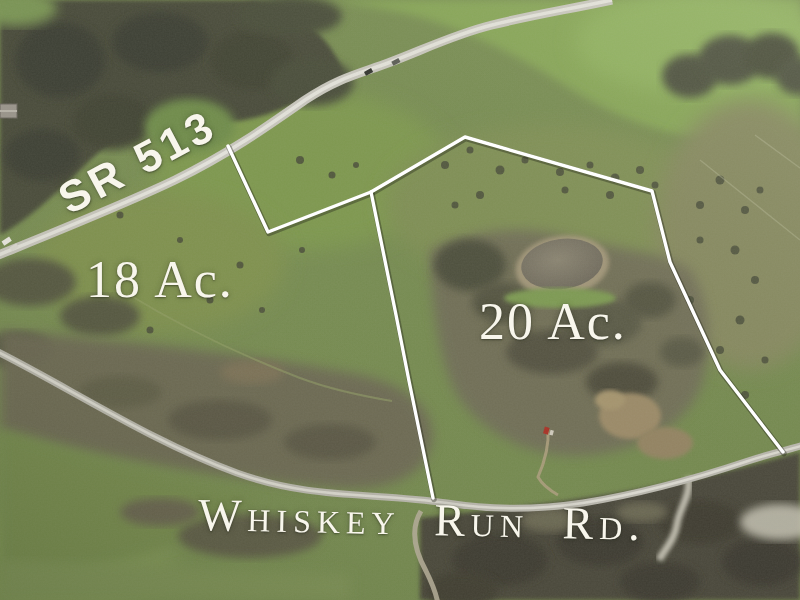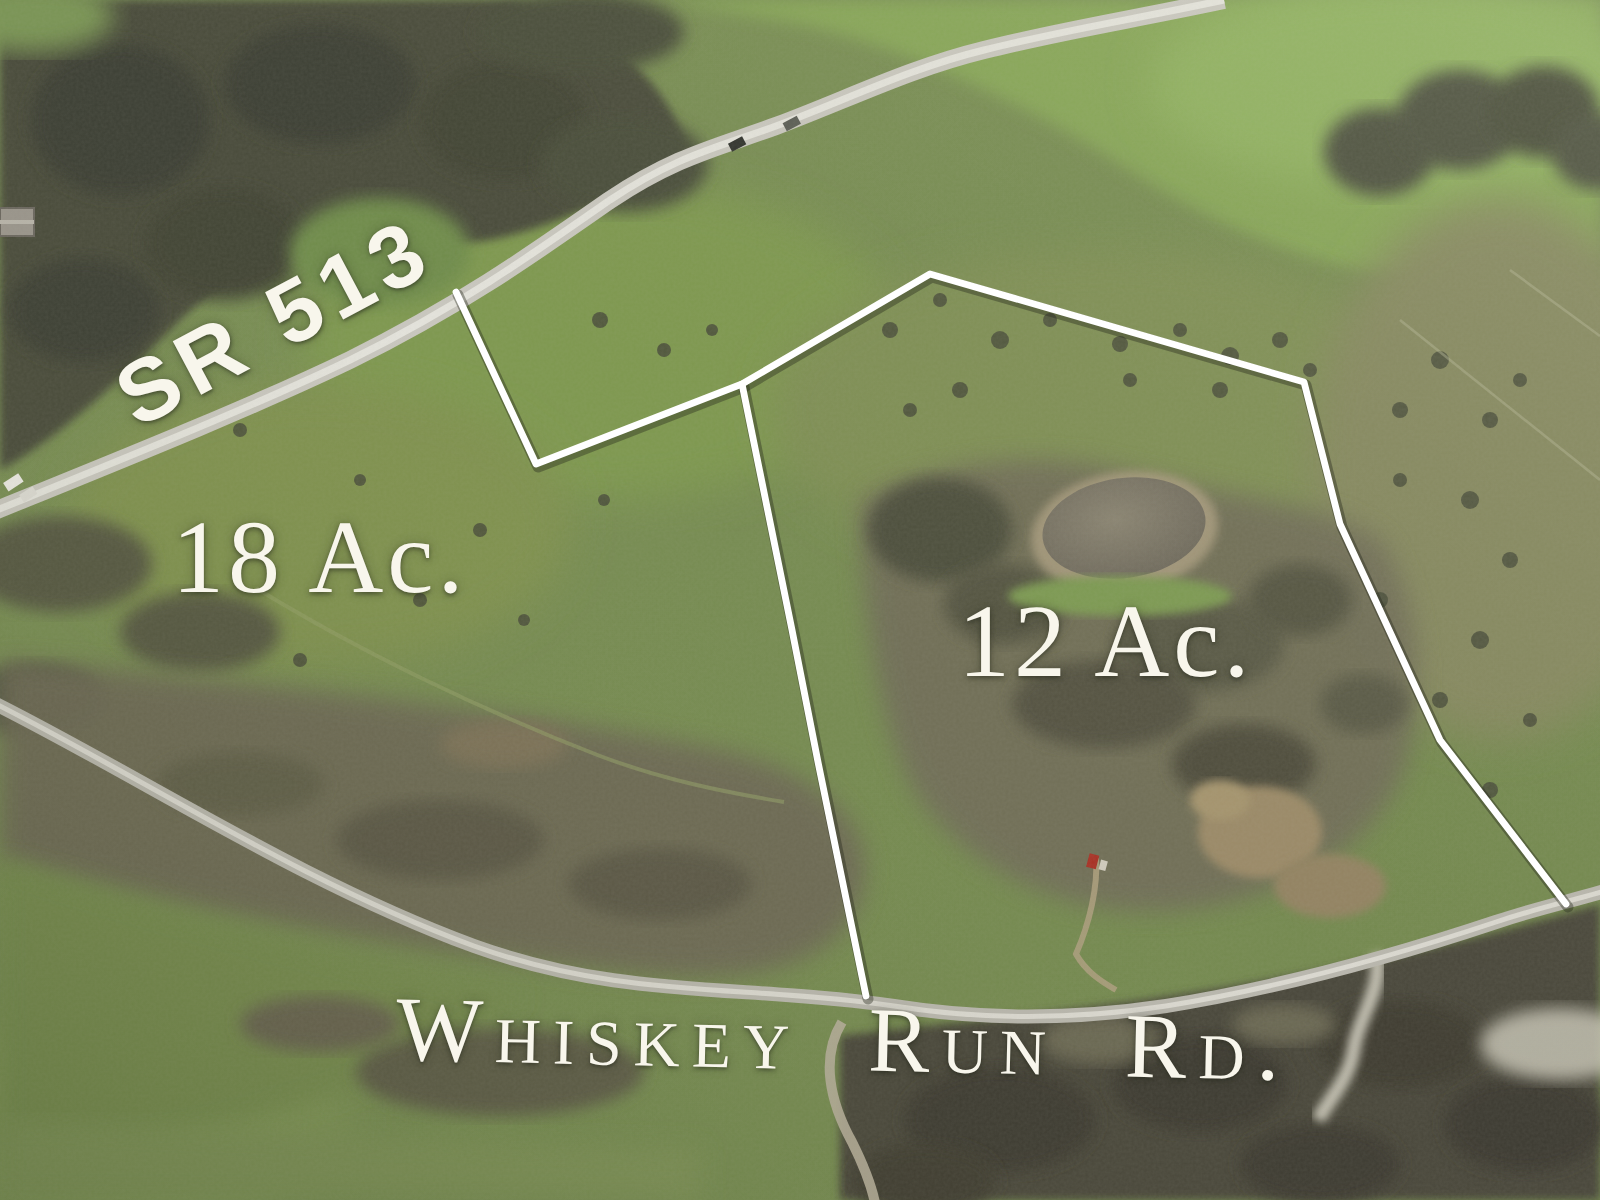--- a/index.html
+++ b/index.html
@@ -229,15 +229,15 @@
     <g fill="none" stroke-linejoin="round" stroke-linecap="round">
       <polyline stroke="rgba(40,42,30,0.4)" stroke-width="5.5" transform="translate(1,1.5)" points="228,146 268,232 371,192 465,137 652,191 670,262 720,370 783,452"></polyline>
       <polyline stroke="rgba(40,42,30,0.4)" stroke-width="5.5" transform="translate(1,1.5)" points="371,192 396,315 409,381 433,498"></polyline>
       <polyline stroke="#ffffff" stroke-width="3.4" points="228,146 268,232 371,192 465,137 652,191 670,262 720,370 783,452"></polyline>
       <polyline stroke="#ffffff" stroke-width="3.4" points="371,192 396,315 409,381 433,498"></polyline>
     </g>
   </svg>
 
   <div class="label label-sr513">SR 513</div>
   <div class="label label-acreage label-acreage-left">18 Ac.</div>
-  <div class="label label-acreage label-acreage-right">12 Ac.</div>
+  <div class="label label-acreage label-acreage-right">20 Ac.</div>
   <div class="label label-road-bottom">Whiskey Run Rd.</div>
 </div>
 
 </body></html>

